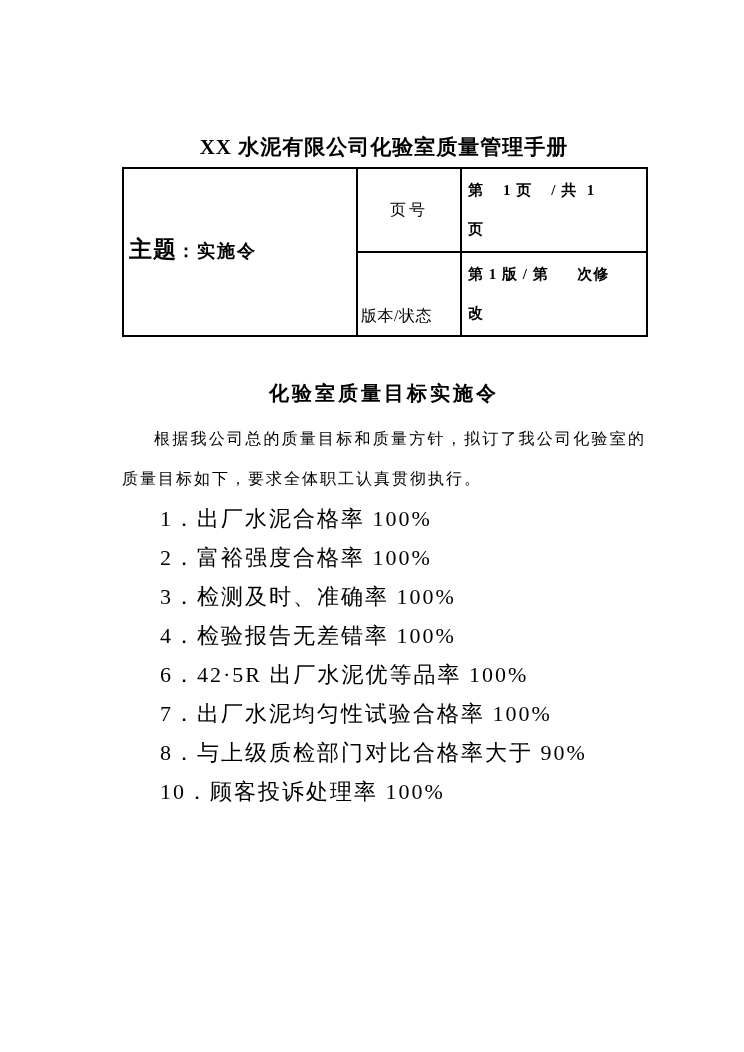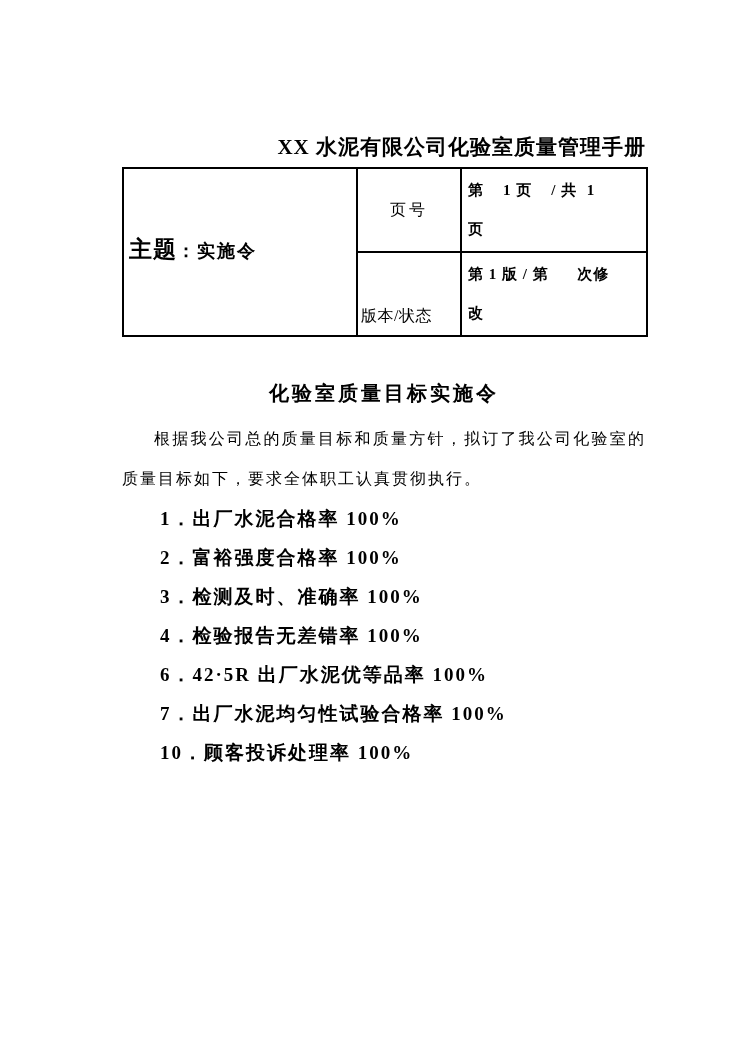--- a/index.html
+++ b/index.html
@@ -23,21 +23,21 @@
   .content {
     position: absolute;
     left: 122px;
     top: 135px;
     width: 524px;
   }
   .doc-title {
     margin: 0 0 8px 0;
     font-size: 21px;
     font-weight: bold;
-    text-align: right;
+    text-align: center;
     letter-spacing: 1px;
     line-height: 24px;
     white-space: nowrap;
   }
   table.header-table {
     border-collapse: collapse;
     table-layout: fixed;
     width: 524px;
   }
   table.header-table td {
@@ -97,26 +97,25 @@
     line-height: 40px;
     text-indent: 2em;
     text-align: justify;
     letter-spacing: 2px;
   }
   .goals {
     margin: 0;
     padding: 0;
   }
   .goal-item {
-    font-size: 19px;
+    font-size: 22px;
     line-height: 39px;
     letter-spacing: 2px;
     padding-left: 38px;
     white-space: pre-wrap;
-    font-weight: bold;
   }
 </style>
 </head>
 <body>
 
 <div class="page">
   <div class="content">
 
     <h1 class="doc-title">XX 水泥有限公司化验室质量管理手册</h1>
 
@@ -151,17 +150,18 @@
 
     <p class="intro">根据我公司总的质量目标和质量方针，拟订了我公司化验室的质量目标如下，要求全体职工认真贯彻执行。</p>
 
     <div class="goals">
       <div class="goal-item">1．出厂水泥合格率 100%</div>
       <div class="goal-item">2．富裕强度合格率 100%</div>
       <div class="goal-item">3．检测及时、准确率 100%</div>
       <div class="goal-item">4．检验报告无差错率 100%</div>
       <div class="goal-item">6．42·5R 出厂水泥优等品率 100%</div>
       <div class="goal-item">7．出厂水泥均匀性试验合格率 100%</div>
+      <div class="goal-item">8．与上级质检部门对比合格率大于 90%</div>
       <div class="goal-item">10．顾客投诉处理率 100%</div>
     </div>
 
   </div>
 </div>
 
 </body></html>

